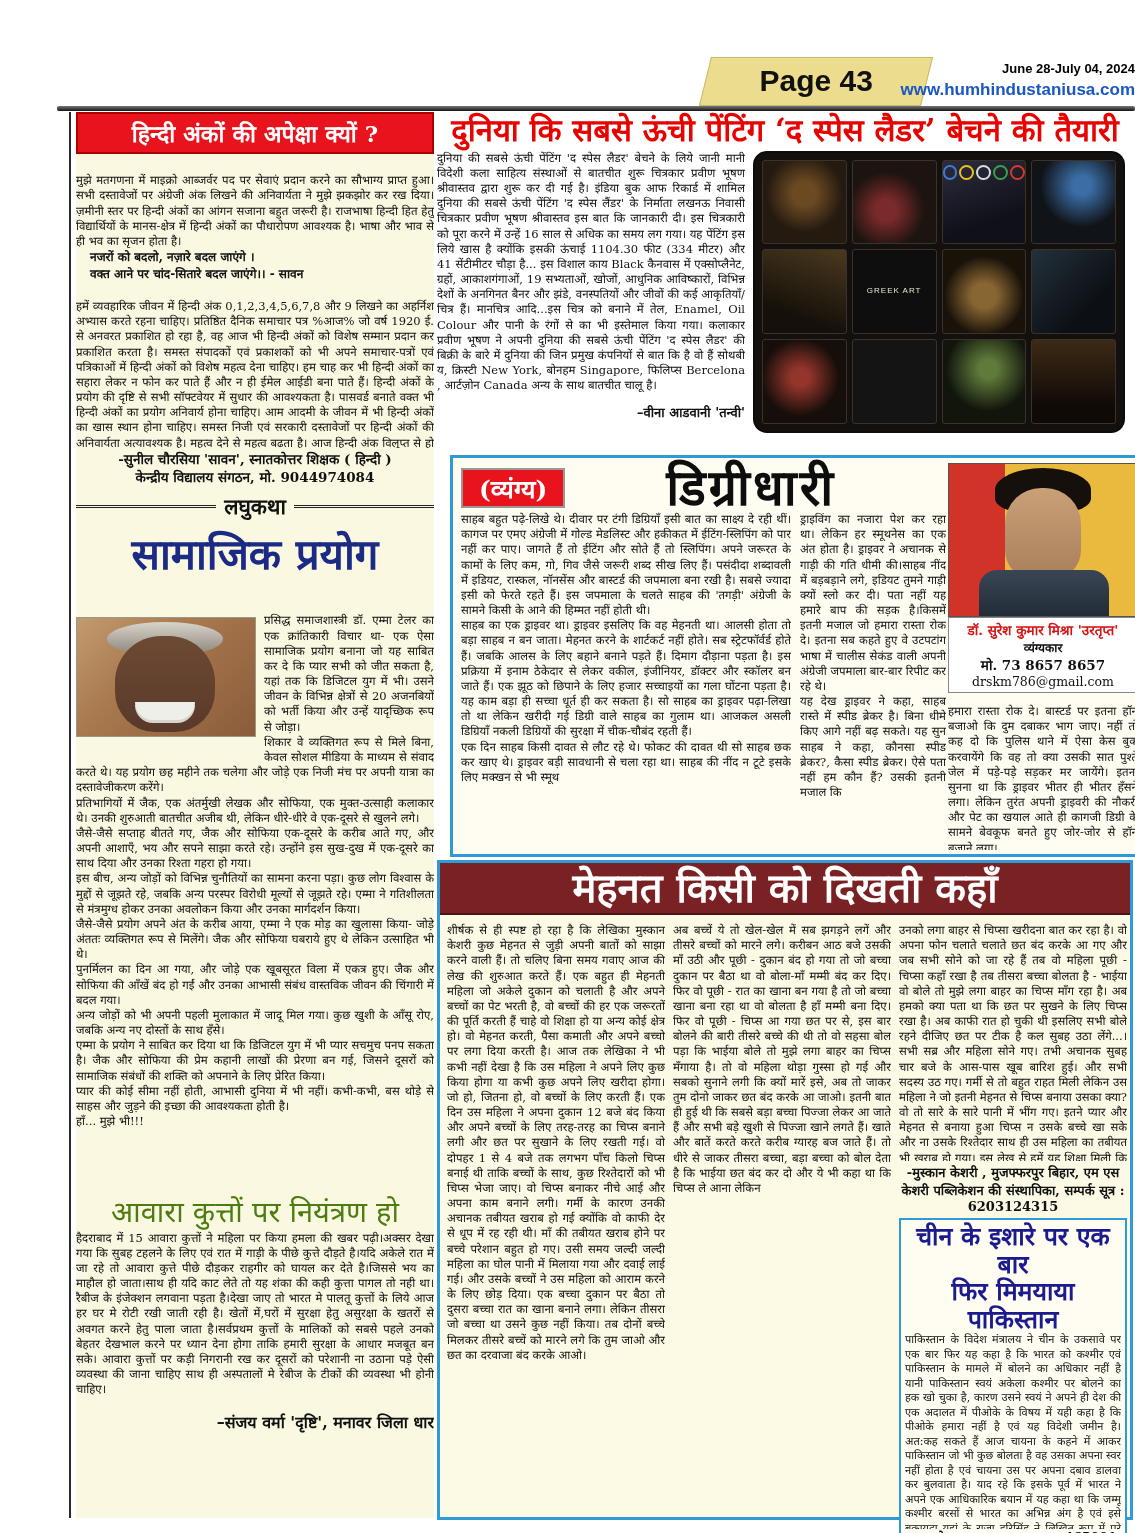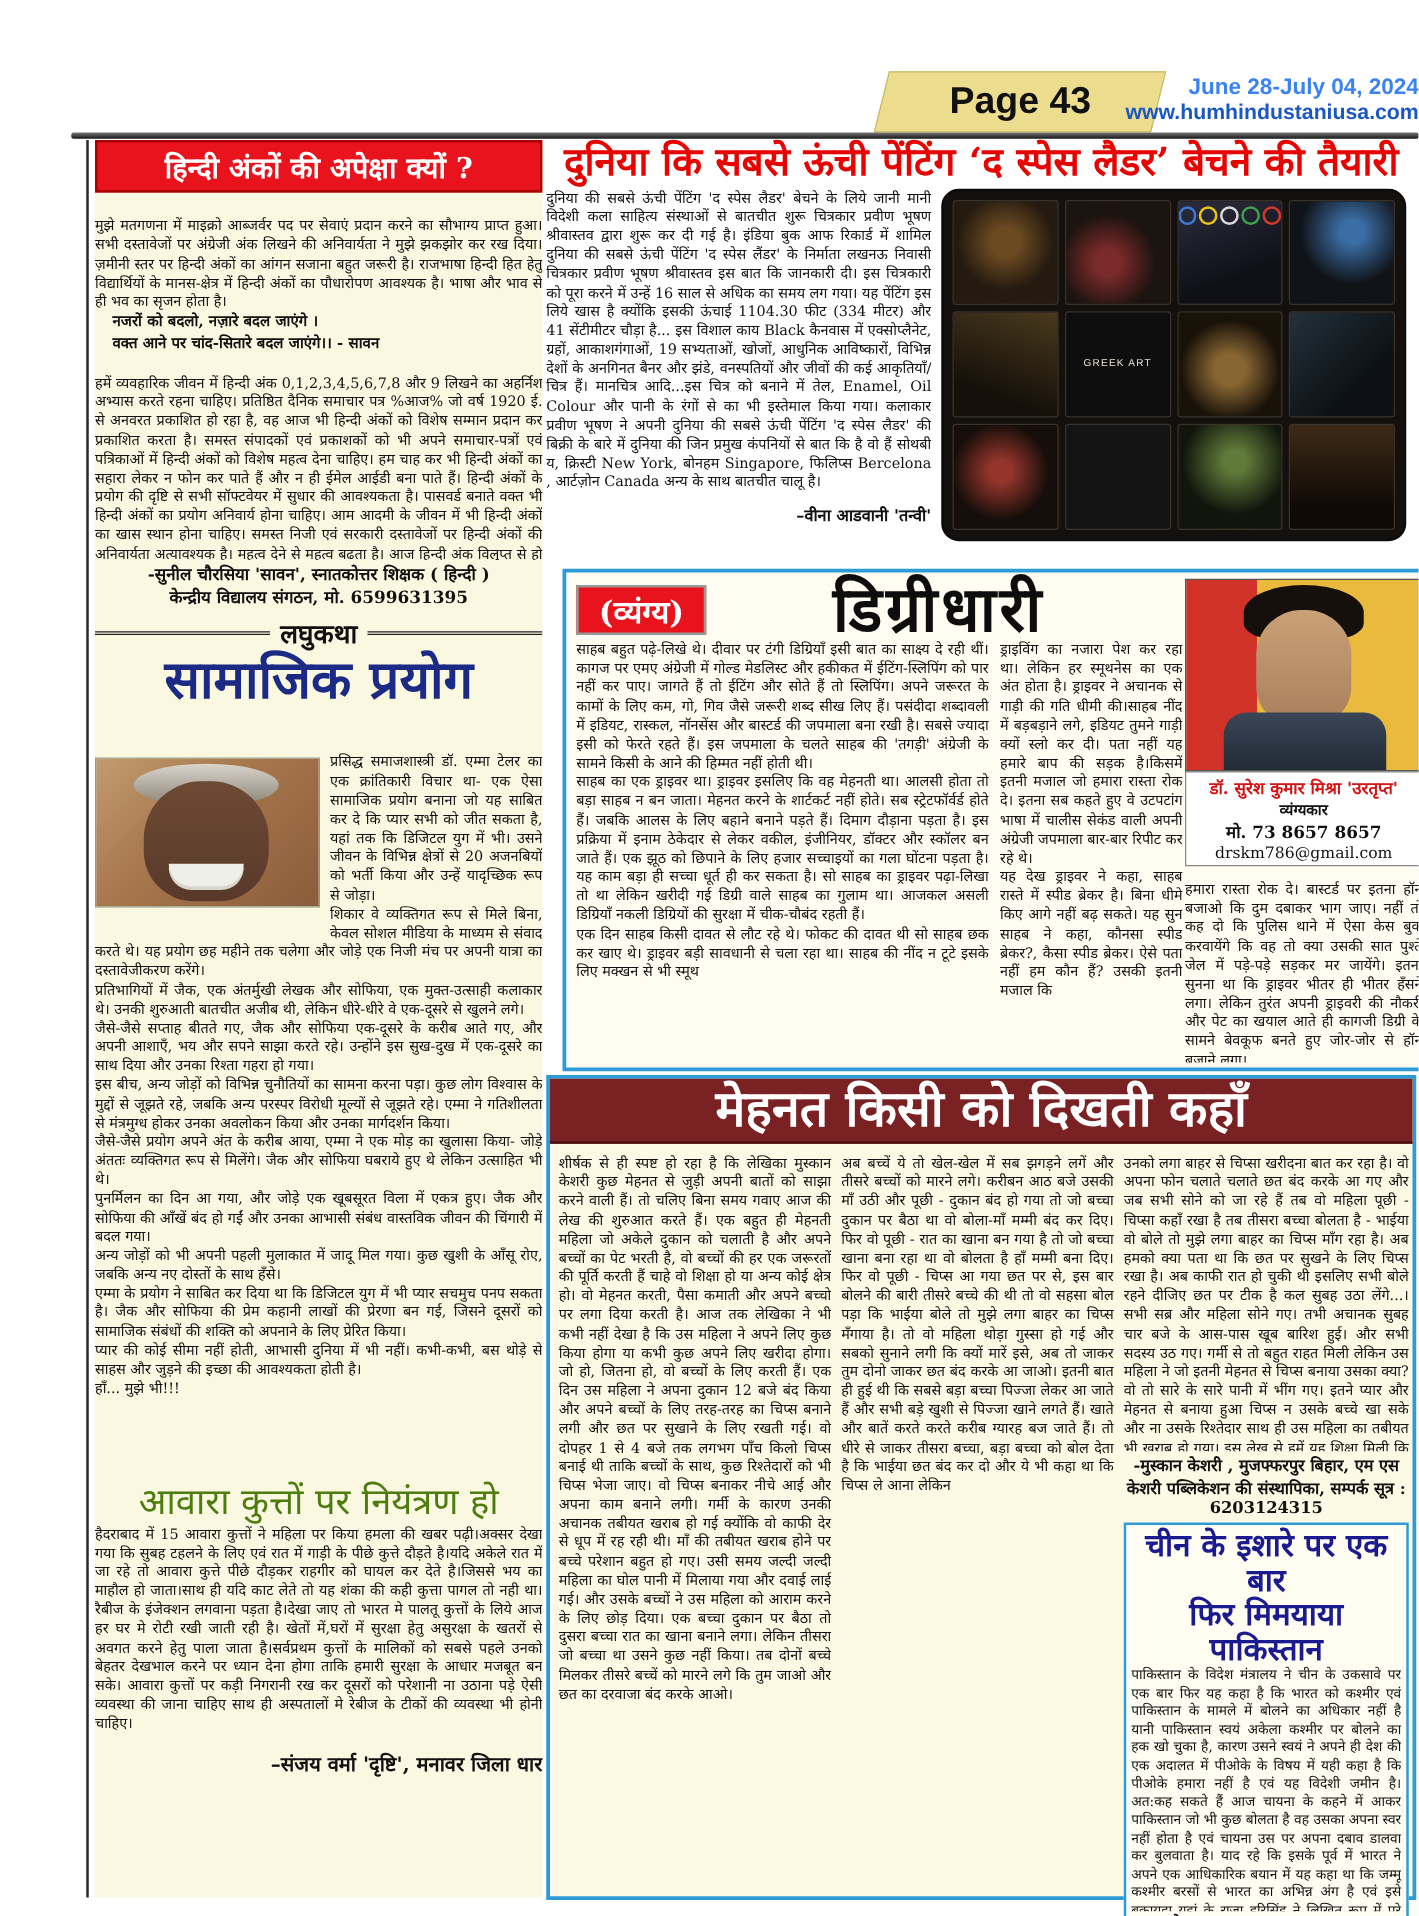--- a/index.html
+++ b/index.html
@@ -11,42 +11,42 @@
   .green-band{position:absolute;left:0;top:0;width:700px;height:47px;
     background:linear-gradient(180deg,#2aa45e 0%,#117a43 55%,#0a6b39 100%);
     clip-path:polygon(0 0,100% 0,95% 100%,0 100%);}
   .paper-name{color:#fff;font-weight:bold;font-size:27px;line-height:47px;padding-left:14px;
     text-shadow:1px 1px 2px #053;letter-spacing:1px;font-style:italic;}
   .page-chip{position:absolute;left:648px;top:0;width:220px;height:47px;background:#ecdd8e;
     transform:skewX(-14deg);border:1px solid #c9b969;}
   .page-chip-label{transform:skewX(14deg);text-align:center;font-size:30px;font-weight:bold;
     line-height:45px;color:#111;font-family:"Liberation Sans",sans-serif;}
   .date-block{position:absolute;right:0;top:1px;text-align:right;font-family:"Liberation Sans",sans-serif;}
-  .date-line{color:#3b82f6;font-weight:bold;font-size:18px;line-height:22px;}
+  .date-line{color:#000000;font-weight:bold;font-size:13px;line-height:22px;}
   .site-line{color:#1a57c4;font-weight:bold;font-size:17px;line-height:20px;}
   .head-rule{position:absolute;left:57px;top:106px;width:1078px;height:5px;
     background:linear-gradient(180deg,#777,#151515);border-radius:2px;}
   .left-rule{position:absolute;left:69px;top:112px;width:2px;height:1406px;background:#2a2a2a;}
 
   
   .body-sm{font-size:11.5px;line-height:1.32;text-align:justify;white-space:pre-line;overflow:hidden;}
   .byline{font-weight:bold;text-align:right;}
 
   
   .col-left{position:absolute;left:76px;top:112px;width:358px;height:1406px;background:#fbf8e1;overflow:hidden;}
   .art1-head{background:#e8131c;border:2px solid #a00;color:#fff;font-weight:bold;font-size:23px;
     text-align:center;padding:3px 0;margin:0 0 4px 0;}
   .art1-body{height:290px;}
   .verse{font-weight:bold;white-space:pre-line;font-size:12px;padding-left:14px;line-height:1.45;}
   .art1-byline1{font-weight:bold;text-align:center;font-size:13.5px;margin-top:2px;}
   .art1-byline2{font-weight:bold;text-align:center;font-size:13.5px;}
 
   .kicker-laghu{display:flex;align-items:center;gap:8px;font-weight:bold;font-size:21px;margin-top:6px;}
   .kicker-laghu::before,.kicker-laghu::after{content:"";flex:1;border-top:3px double #222;}
-  .social-title{color:#1b2a85;font-weight:bold;font-size:42px;text-align:center;line-height:1.05;margin:2px 0 6px 0;}
+  .social-title{color:#1b2a85;font-weight:bold;font-size:42px;text-align:center;line-height:1.05;margin:13px 0 6px 0;}
   .social-body{height:610px;}
   .photo-block{float:left;width:180px;margin:4px 8px 2px 0;}
   .photo-man{position:relative;width:178px;height:118px;border:1px solid #998;
     background:linear-gradient(135deg,#c29b6e 0%,#a8784e 40%,#8a5c3a 100%);overflow:hidden;}
   .man-face{position:absolute;left:38px;top:18px;width:100px;height:96px;border-radius:46px 46px 40px 40px;
     background:linear-gradient(180deg,#6d4a33,#58392a);}
   .man-hair{position:absolute;left:30px;top:4px;width:116px;height:34px;border-radius:50%;
     background:linear-gradient(180deg,#d9d4cc,#8a8276);}
   .man-mustache{position:absolute;left:58px;top:84px;width:60px;height:18px;border-radius:0 0 30px 30px;
     background:#efefea;box-shadow:0 3px 0 #d8d5cc;}
@@ -146,21 +146,21 @@
 
   <div class="col-left">
     <div class="art1-head">हिन्दी अंकों की अपेक्षा क्यों ?</div>
     <div class="body-sm art1-body">
       <span>मुझे मतगणना में माइक्रो आब्जर्वर पद पर सेवाएं प्रदान करने का सौभाग्य प्राप्त हुआ। सभी दस्तावेजों पर अंग्रेजी अंक लिखने की अनिवार्यता ने मुझे झकझोर कर रख दिया। ज़मीनी स्तर पर हिन्दी अंकों का आंगन सजाना बहुत जरूरी है। राजभाषा हिन्दी हित हेतु विद्यार्थियों के मानस-क्षेत्र में हिन्दी अंकों का पौधारोपण आवश्यक है। भाषा और भाव से ही भव का सृजन होता है।</span>
       <div class="verse">नजरों को बदलो, नज़ारे बदल जाएंगे ।
 वक्त आने पर चांद-सितारे बदल जाएंगे।। - सावन</div>
       <span>हमें व्यवहारिक जीवन में हिन्दी अंक 0,1,2,3,4,5,6,7,8 और 9 लिखने का अहर्निश अभ्यास करते रहना चाहिए। प्रतिष्ठित दैनिक समाचार पत्र %आज% जो वर्ष 1920 ई. से अनवरत प्रकाशित हो रहा है, वह आज भी हिन्दी अंकों को विशेष सम्मान प्रदान कर प्रकाशित करता है। समस्त संपादकों एवं प्रकाशकों को भी अपने समाचार-पत्रों एवं पत्रिकाओं में हिन्दी अंकों को विशेष महत्व देना चाहिए। हम चाह कर भी हिन्दी अंकों का सहारा लेकर न फोन कर पाते हैं और न ही ईमेल आईडी बना पाते हैं। हिन्दी अंकों के प्रयोग की दृष्टि से सभी सॉफ्टवेयर में सुधार की आवश्यकता है। पासवर्ड बनाते वक्त भी हिन्दी अंकों का प्रयोग अनिवार्य होना चाहिए। आम आदमी के जीवन में भी हिन्दी अंकों का खास स्थान होना चाहिए। समस्त निजी एवं सरकारी दस्तावेजों पर हिन्दी अंकों की अनिवार्यता अत्यावश्यक है। महत्व देने से महत्व बढ़ता है। आज हिन्दी अंक विलुप्त से हो गए हैं। इसका जिम्मेदार हम और आप हैं। हम सुधरेंगे तो हमारा समाज सुधरेगा। समाज सुधरेगा तो राष्ट्र सुधरेगा और एक दिन अन्तर्राष्ट्रीय स्तर पर भी हिन्दी अंकों को सम्मानजनक स्थान प्राप्त होगा। आइए, हम हिन्दी अंकों को लिखना और सीखना स्वयं से शुरू करें।</span>
     </div>
     <div class="art1-byline1">-सुनील चौरसिया 'सावन', स्नातकोत्तर शिक्षक ( हिन्दी )</div>
-    <div class="art1-byline2">केन्द्रीय विद्यालय संगठन, मो. 6599631395</div>
+    <div class="art1-byline2">केन्द्रीय विद्यालय संगठन, मो. 9044974084</div>
 
     <div class="kicker-laghu">लघुकथा</div>
     <div class="social-title">सामाजिक प्रयोग</div>
     <div class="body-sm social-body">
       <div class="photo-block">
         <div class="photo-man">
           <div class="man-hair"></div>
           <div class="man-face"></div>
           <div class="man-mustache"></div>
         </div>

